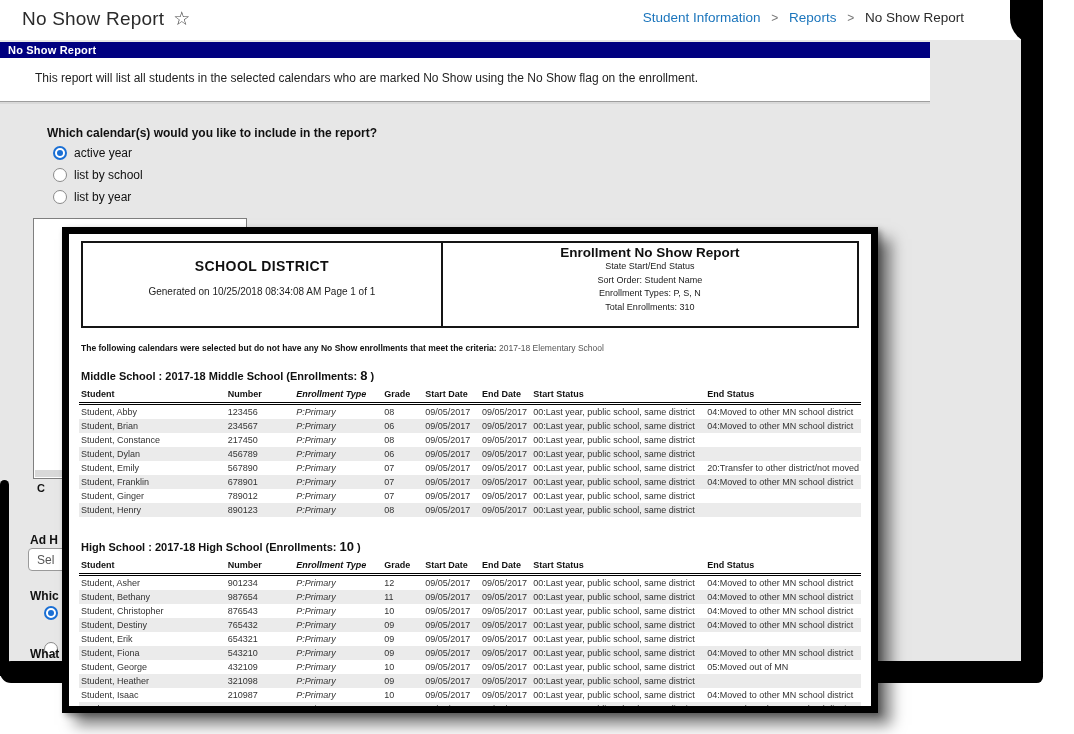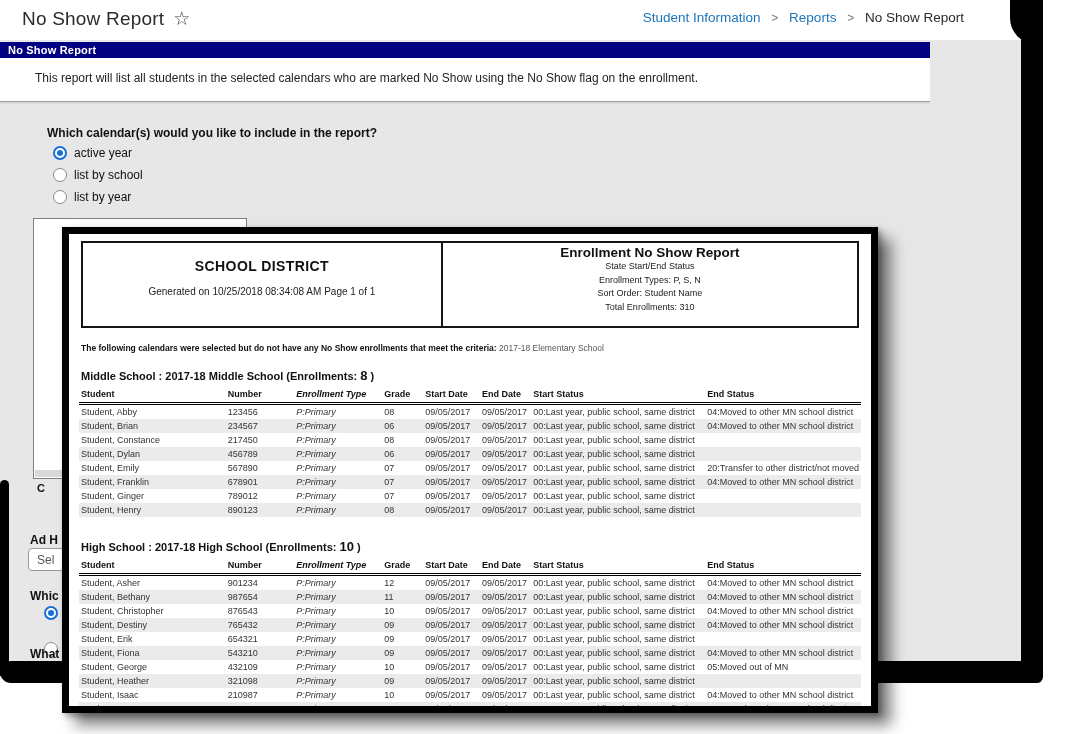--- a/index.html
+++ b/index.html
@@ -148,22 +148,22 @@
   <div class="popup">
     <div class="popup-inner">
       <div class="rpt-header">
         <div class="rpt-cell left">
           <div class="district">SCHOOL DISTRICT</div>
           <div class="generated">Generated on 10/25/2018 08:34:08 AM    Page 1 of  1</div>
         </div>
         <div class="rpt-cell right">
           <div class="rpt-title">Enrollment No Show Report</div>
           <div class="rpt-sub">State Start/End Status</div>
+          <div class="rpt-sub">Sort Order: Student Name</div>
           <div class="rpt-sub">Enrollment Types: P, S, N</div>
-          <div class="rpt-sub">Sort Order: Student Name</div>
           <div class="rpt-sub">Total Enrollments: 310</div>
         </div>
       </div>
 
       <div class="note">
         <b>The following calendars were selected but do not have any No Show enrollments that meet the criteria:</b><span class="plain"> 2017-18 Elementary School</span>
       </div>
 
       <div class="sections">
   <div class="section">

